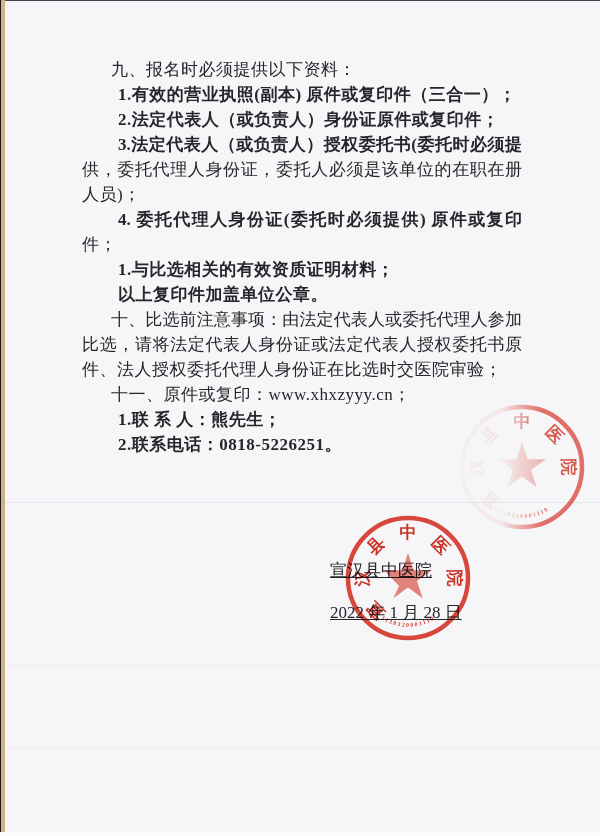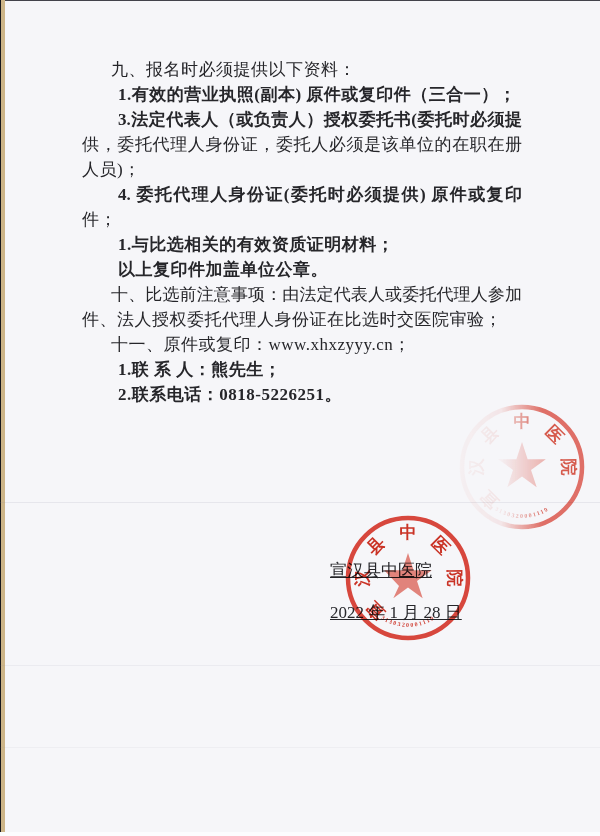--- a/index.html
+++ b/index.html
@@ -49,28 +49,30 @@
   <div class="edge-left-black"></div>
   <div class="edge-left-tan"></div>
   <div class="edge-bottom"></div>
   <div class="scanline sl1"></div>
   <div class="scanline sl2"></div>
   <div class="scanline sl3"></div>
 
   <div class="doc">
     <div class="ln ind-h">九、报名时必须提供以下资料：</div>
     <div class="ln ind-n">1.有效的营业执照(副本) 原件或复印件（三合一）；</div>
+    <div class="ln ind-n">2.法定代表人（或负责人）身份证原件或复印件；</div>
     <div class="ln ind-n jf">3.法定代表人（或负责人）授权委托书(委托时必须提</div>
     <div class="ln jf">供，委托代理人身份证，委托人必须是该单位的在职在册</div>
     <div class="ln">人员)；</div>
     <div class="ln ind-n jf">4. 委托代理人身份证(委托时必须提供) 原件或复印</div>
     <div class="ln">件；</div>
     <div class="ln ind-n">1.与比选相关的有效资质证明材料；</div>
     <div class="ln ind-n">以上复印件加盖单位公章。</div>
     <div class="ln ind-h jf">十、比选前注意事项：由法定代表人或委托代理人参加</div>
+    <div class="ln jf">比选，请将法定代表人身份证或法定代表人授权委托书原</div>
     <div class="ln">件、法人授权委托代理人身份证在比选时交医院审验；</div>
     <div class="ln ind-h">十一、原件或复印：www.xhxzyyy.cn；</div>
     <div class="ln ind-n">1.联 系 人：熊先生；</div>
     <div class="ln ind-n">2.联系电话：0818-5226251。</div>
   </div>
 
   <div class="sig">
     <div class="sig-org">宣汉县中医院</div>
     <div class="sig-date">2022 年 1 月 28 日</div>
   </div>

